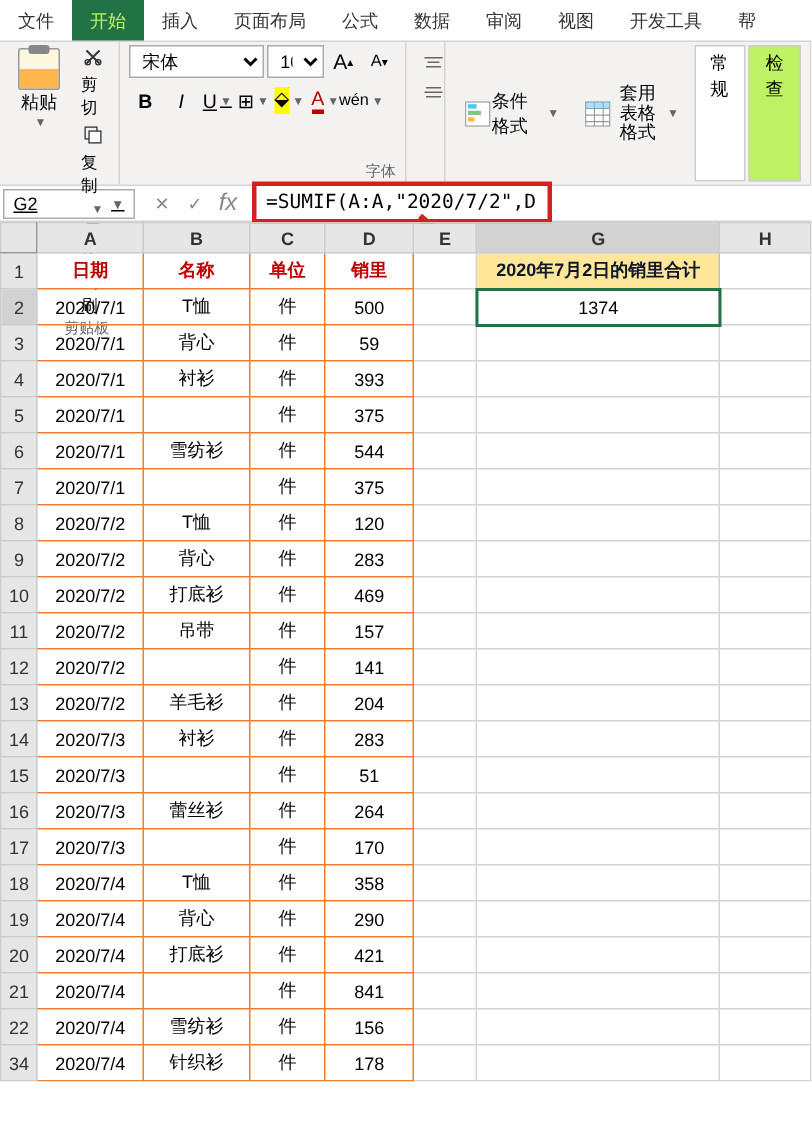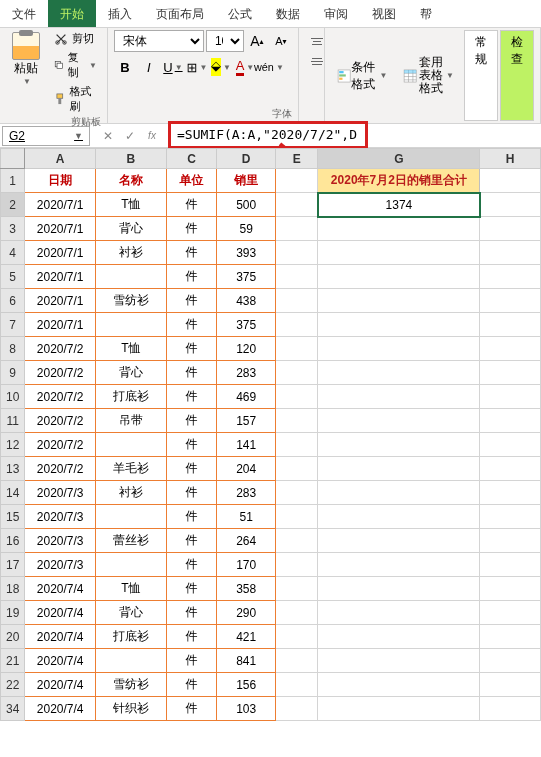--- a/index.html
+++ b/index.html
@@ -12,21 +12,21 @@
     
     
     .ribbon { display: flex; background: #f3f2f1; border-bottom: 1px solid #d4d4d4; height: 96px; }
     .ribbon-group { display: flex; flex-direction: column; border-right: 1px solid #d4d4d4; padding: 2px 6px; position: relative; }
     .ribbon-group-label { text-align: right; font-size: 10px; color: #666; margin-top: auto; }
     .ribbon-content { display: flex; gap: 4px; flex: 1; }
     .paste-big { display: flex; flex-direction: column; align-items: center; padding: 2px 6px; cursor: pointer; }
     .paste-icon { width: 28px; height: 28px; background: linear-gradient(#fff8e1 50%, #ffb74d 50%); border: 1px solid #999; border-radius: 2px; position: relative; }
     .paste-icon::before { content: ""; position: absolute; top: -3px; left: 6px; width: 14px; height: 6px; background: #888; border-radius: 2px; }
     .small-btns { display: flex; flex-direction: column; gap: 2px; }
-    .small-btn { display: flex; align-items: center; gap: 4px; padding: 1px 4px; cursor: pointer; font-size: 11px; }
+    .small-btn { display: flex; align-items: flex-end; gap: 4px; padding: 1px 4px; cursor: pointer; font-size: 11px; flex-direction: column; }
     .icon-cut { width: 14px; height: 14px; }
     .icon-copy { width: 14px; height: 14px; }
     .icon-brush { width: 14px; height: 14px; }
     
     .font-controls { display: flex; flex-direction: column; gap: 4px; }
     .font-row { display: flex; gap: 2px; align-items: flex-start; }
     .font-select { border: 1px solid #ababab; background: #fff; padding: 2px 4px; font-size: 12px; height: 22px; }
     .font-name { width: 90px; }
     .font-size { width: 38px; }
     .font-btn { width: 22px; height: 22px; border: 1px solid transparent; background: transparent; cursor: pointer; display: flex; align-items: center; justify-content: center; font-size: 13px; }
@@ -40,41 +40,41 @@
     
     .format-big { display: flex; flex-direction: row; align-items: center; padding: 2px 6px; cursor: pointer; }
     .format-icon { width: 26px; height: 26px; }
     
     
     .formula-area { display: flex; height: 24px; border-bottom: 1px solid #d4d4d4; align-items: center; background: #fff; }
     .name-box { width: 88px; border: 1px solid #ababab; padding: 2px 6px; margin: 0 2px; background: #fff; display: flex; align-items: center; justify-content: space-between; text-decoration: underline; }
     .name-box-dd { color: #666; font-size: 9px; }
     .fx-btns { display: flex; gap: 2px; padding: 0 6px; }
     .fx-btn { width: 20px; height: 20px; display: flex; align-items: center; justify-content: center; color: #888; cursor: pointer; }
-    .fx-label { font-style: italic; font-size: 10px; }
+    .fx-label { font-style: italic; font-size: 16px; }
     .formula-input-wrap { flex: 1; position: relative; height: 24px; display: flex; align-items: center; }
     .formula-input { border: 3px solid #d62020; padding: 2px 6px; font-size: 13px; font-family: Consolas, monospace; width: 200px; height: 28px; margin-top: -2px; }
     .arrow-callout { position: absolute; left: 110px; top: 18px; pointer-events: none; }
     
     
     .grid-wrap { position: relative; }
     table.grid { border-collapse: collapse; table-layout: fixed; width: 541px; }
     .corner { width: 24px; height: 20px; background: #e6e6e6; border: 1px solid #ccc; border-right: 1px solid #999; border-bottom: 1px solid #999; }
     .colhead { background: #e6e6e6; border: 1px solid #ccc; text-align: center; font-size: 12px; color: #333; height: 20px; }
     .colhead.active { background: #d2d2d2; }
     .rowhead { background: #e6e6e6; border: 1px solid #ccc; text-align: center; font-size: 12px; color: #333; width: 24px; }
     .rowhead.active { background: #d2d2d2; }
     td.cell { border: 1px solid #d4d4d4; height: 24px; text-align: center; font-size: 12px; padding: 0 2px; overflow: hidden; white-space: nowrap; }
     
     
     td.data-header { background: #fff; color: #c00000; font-weight: bold; border: 1px solid #ed7d31; }
     td.data-cell { border: 1px solid #ed7d31; }
     
     
-    td.summary-header { background: #ffe699; color: #b91c1c; font-weight: bold; border: 1px solid #bfbfbf; }
+    td.summary-header { background: #ffe699; color: #0f172a; font-weight: bold; border: 1px solid #bfbfbf; }
     td.summary-cell { border: 1px solid #bfbfbf; }
     td.selected { outline: 2px solid #217346; outline-offset: -1px; }
     
     .col-A { width: 70px; }
     .col-B { width: 70px; }
     .col-C { width: 50px; }
     .col-D { width: 58px; }
     .col-E { width: 42px; }
     .col-G { width: 160px; }
     .col-H { width: 60px; }
@@ -86,20 +86,21 @@
 
 <div class="menubar">
   <div class="menubar-item">文件</div>
   <div class="menubar-item active">开始</div>
   <div class="menubar-item">插入</div>
   <div class="menubar-item">页面布局</div>
   <div class="menubar-item">公式</div>
   <div class="menubar-item">数据</div>
   <div class="menubar-item">审阅</div>
   <div class="menubar-item">视图</div>
+  <div class="menubar-item">开发工具</div>
   <div class="menubar-item">帮</div>
 </div>
 
 <div class="ribbon">
   <div class="ribbon-group">
     <div class="ribbon-content">
       <div class="paste-big">
         <div class="paste-icon"></div>
         <span>粘贴</span>
         <span class="dd">▼</span>
@@ -315,21 +316,21 @@
           <td class="cell data-cell">375</td>
           <td class="cell"></td>
           <td class="cell"></td>
           <td class="cell"></td>
         </tr>
         <tr>
           <td class="rowhead">6</td>
           <td class="cell data-cell">2020/7/1</td>
           <td class="cell data-cell">雪纺衫</td>
           <td class="cell data-cell">件</td>
-          <td class="cell data-cell">438</td>
+          <td class="cell data-cell">544</td>
           <td class="cell"></td>
           <td class="cell"></td>
           <td class="cell"></td>
         </tr>
         <tr>
           <td class="rowhead">7</td>
           <td class="cell data-cell">2020/7/1</td>
           <td class="cell data-cell"></td>
           <td class="cell data-cell">件</td>
           <td class="cell data-cell">375</td>
@@ -485,20 +486,20 @@
           <td class="cell data-cell">156</td>
           <td class="cell"></td>
           <td class="cell"></td>
           <td class="cell"></td>
         </tr>
         <tr>
           <td class="rowhead">34</td>
           <td class="cell data-cell">2020/7/4</td>
           <td class="cell data-cell">针织衫</td>
           <td class="cell data-cell">件</td>
-          <td class="cell data-cell">103</td>
+          <td class="cell data-cell">178</td>
           <td class="cell"></td>
           <td class="cell"></td>
           <td class="cell"></td>
         </tr>
       </tbody>
 </table>
 </div>
 
 </body></html>

